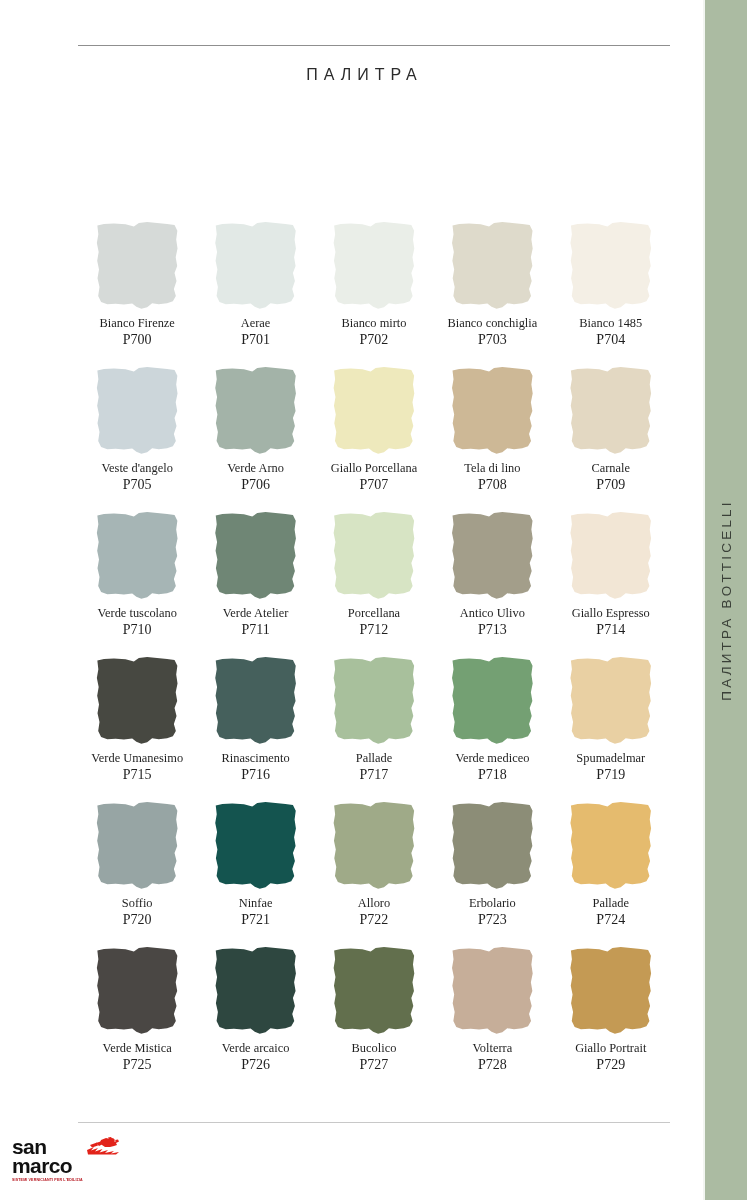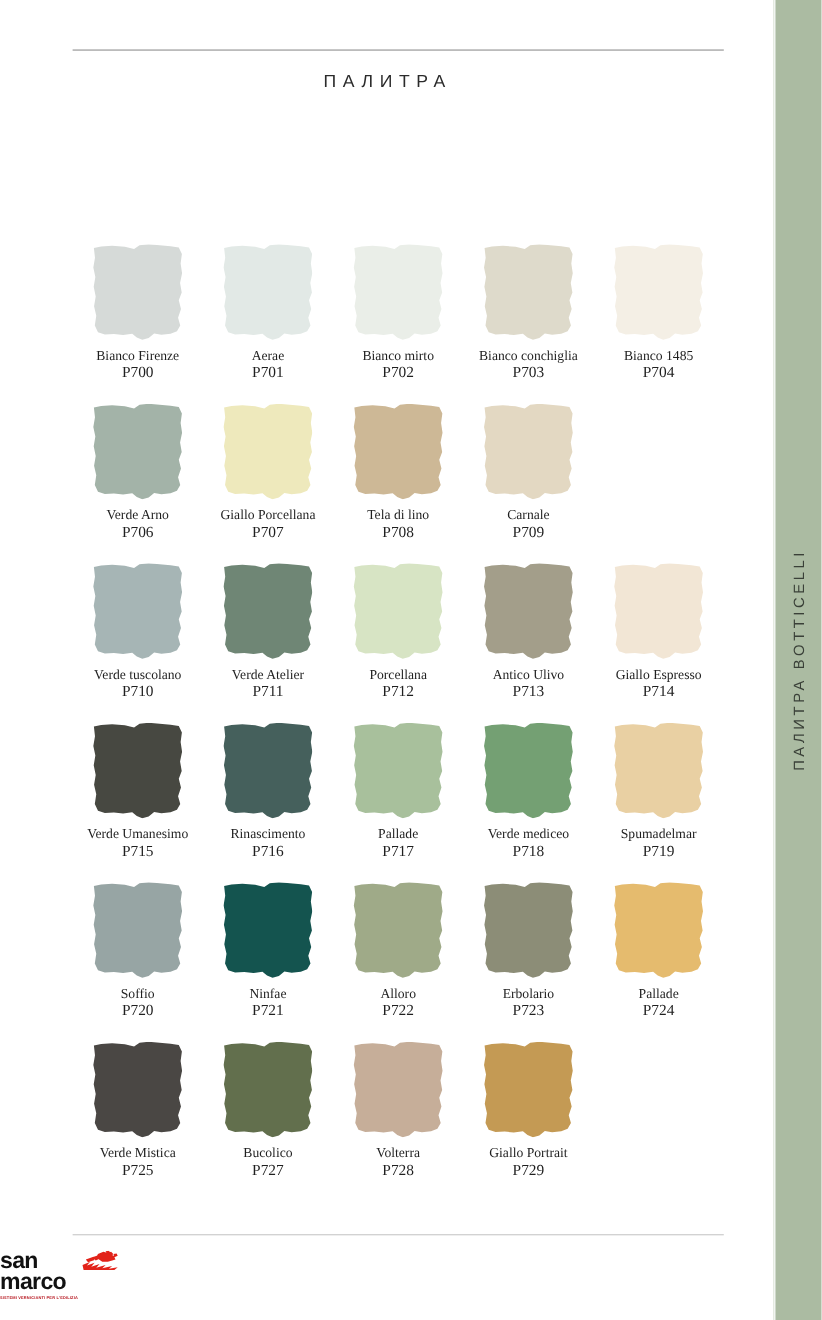--- a/index.html
+++ b/index.html
@@ -11,21 +11,21 @@
     width: 747px;
     height: 1200px;
     position: relative;
     overflow: hidden;
     font-family: "Liberation Serif", serif;
   }
 
   
   .page {
     position: absolute;
-    left: 0; top: 0;
+    left: 12px; top: 0;
     width: 705px;
     height: 1200px;
     background: #ffffff;
   }
 
   
   .side-tab {
     position: absolute;
     right: 0; top: 0;
     width: 42px;
@@ -210,20 +210,27 @@
           <div class="swatch-wrap">
             <div class="swatch" style="background: rgb(244, 239, 229);"></div>
           </div>
           <div class="swatch-name">Bianco 1485</div>
           <div class="swatch-code">P704</div>
         </div>
       </div>
       <div class="grid-row">
         <div class="cell">
           <div class="swatch-wrap">
+            <div class="swatch" style="background: rgb(204, 214, 218);"></div>
+          </div>
+          <div class="swatch-name">Veste d'angelo</div>
+          <div class="swatch-code">P705</div>
+        </div>
+        <div class="cell">
+          <div class="swatch-wrap">
             <div class="swatch" style="background: rgb(163, 179, 168);"></div>
           </div>
           <div class="swatch-name">Verde Arno</div>
           <div class="swatch-code">P706</div>
         </div>
         <div class="cell">
           <div class="swatch-wrap">
             <div class="swatch" style="background: rgb(238, 233, 188);"></div>
           </div>
           <div class="swatch-name">Giallo Porcellana</div>
@@ -355,20 +362,27 @@
           <div class="swatch-code">P724</div>
         </div>
       </div>
       <div class="grid-row">
         <div class="cell">
           <div class="swatch-wrap">
             <div class="swatch" style="background: rgb(74, 71, 68);"></div>
           </div>
           <div class="swatch-name">Verde Mistica</div>
           <div class="swatch-code">P725</div>
+        </div>
+        <div class="cell">
+          <div class="swatch-wrap">
+            <div class="swatch" style="background: rgb(46, 71, 64);"></div>
+          </div>
+          <div class="swatch-name">Verde arcaico</div>
+          <div class="swatch-code">P726</div>
         </div>
         <div class="cell">
           <div class="swatch-wrap">
             <div class="swatch" style="background: rgb(98, 111, 77);"></div>
           </div>
           <div class="swatch-name">Bucolico</div>
           <div class="swatch-code">P727</div>
         </div>
         <div class="cell">
           <div class="swatch-wrap">

